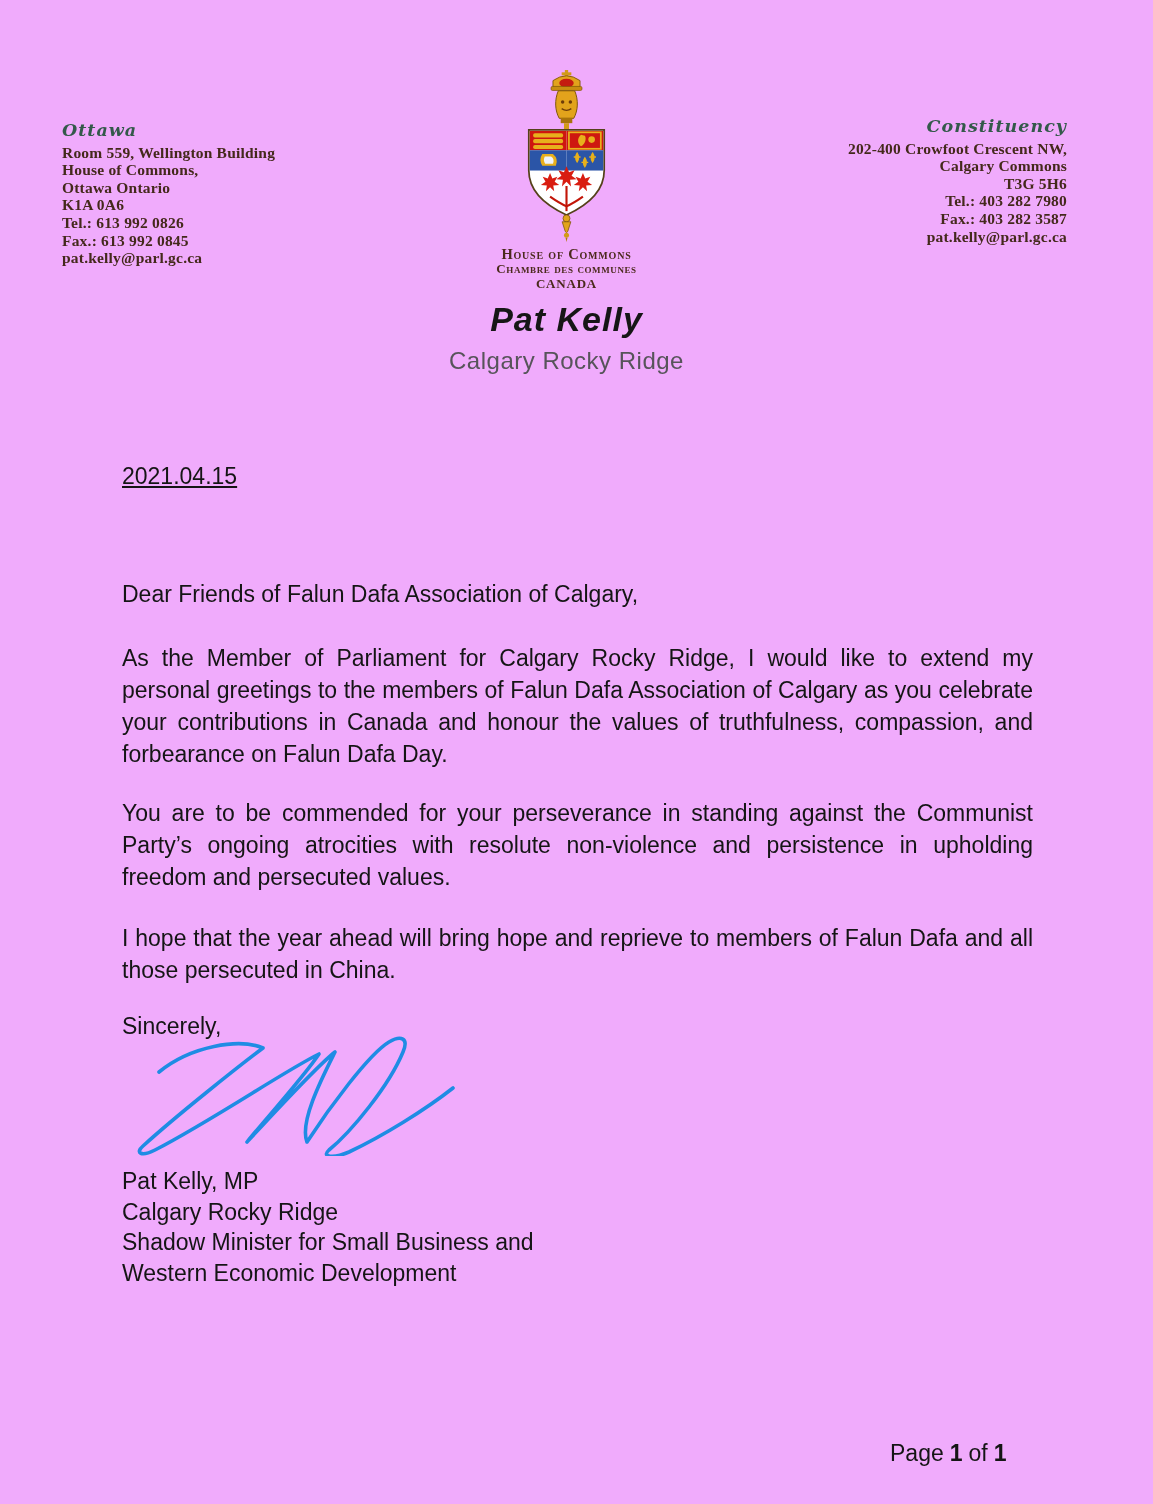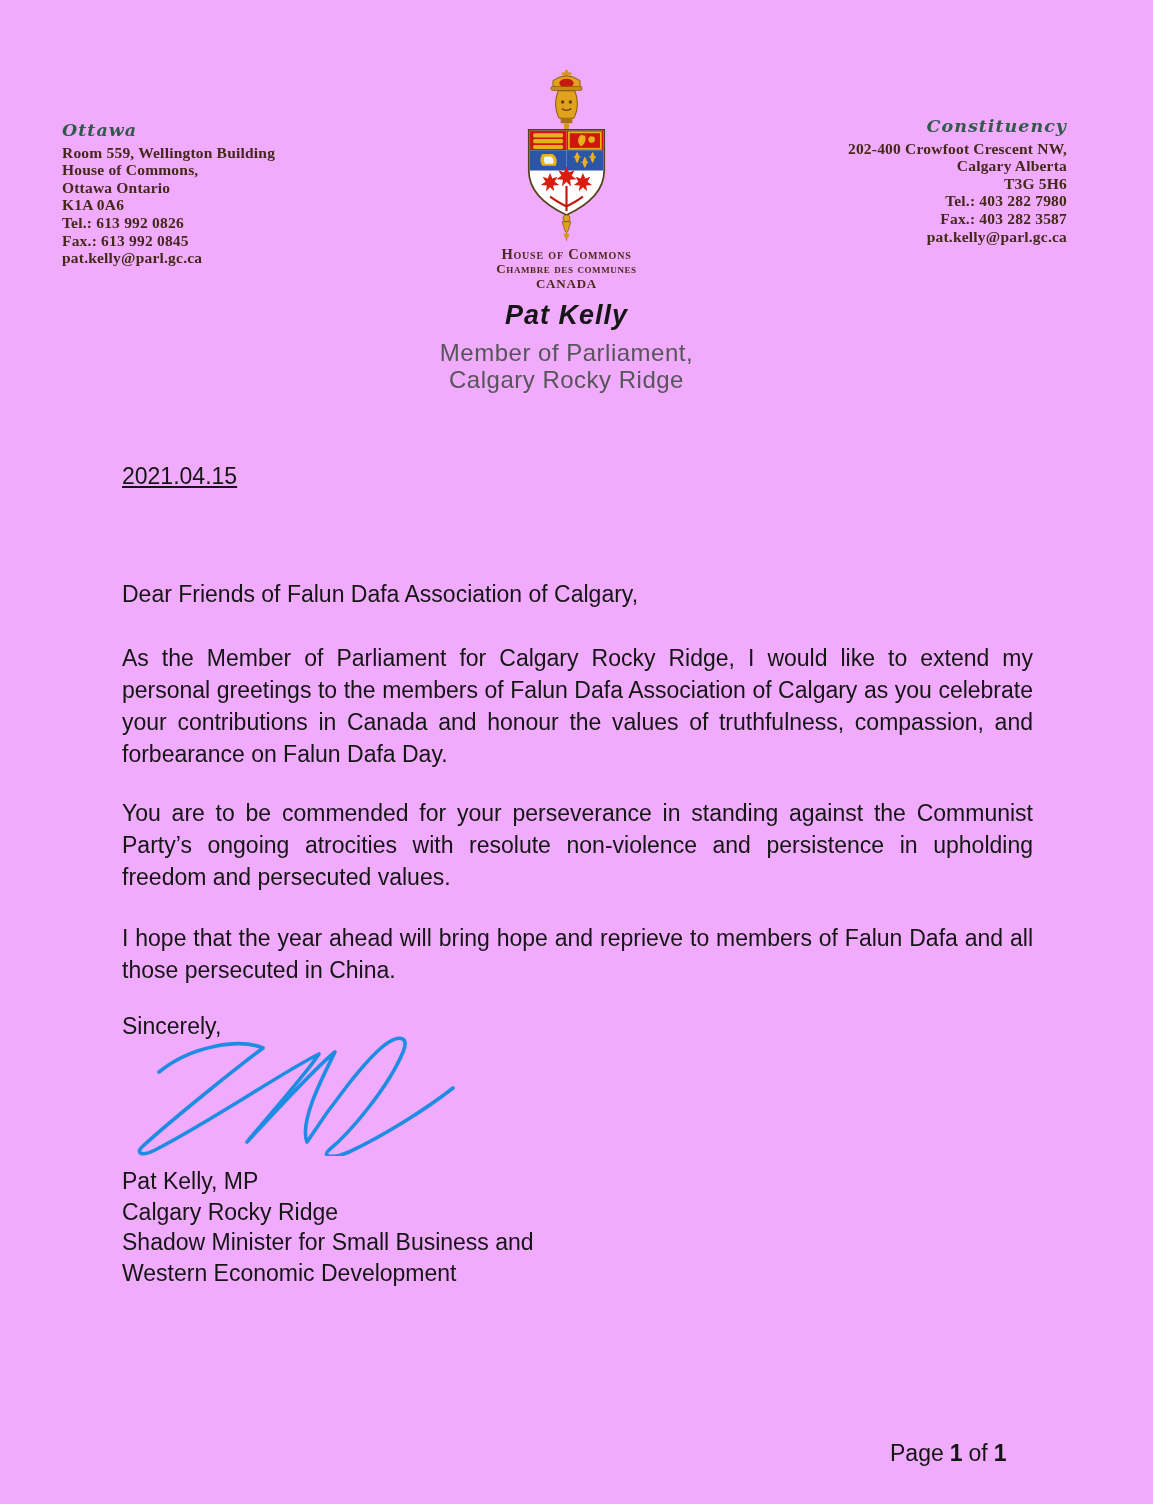--- a/index.html
+++ b/index.html
@@ -61,21 +61,21 @@
   .crest-caption .cap3 { font-size: 13px;   letter-spacing: 0.8px; line-height: 14.5px; }
 
   
   .member-block {
     position: absolute;
     left: 0; right: 20px;
     top: 300px;
     text-align: center;
   }
   .member-name {
-    font-size: 27px;
+    font-size: 34px;
     font-weight: bold;
     font-style: italic;
     color: #161616;
     letter-spacing: 1px;
     margin-bottom: 8px;
   }
   .member-sub {
     font-size: 24px;
     color: #57545a;
     line-height: 27px;
@@ -141,21 +141,21 @@
     <div>Ottawa Ontario</div>
     <div>K1A 0A6</div>
     <div>Tel.: 613 992 0826</div>
     <div>Fax.: 613 992 0845</div>
     <div>pat.kelly@parl.gc.ca</div>
   </div>
 
   <div class="office office-right">
     <div class="script-title">Constituency</div>
     <div>202-400 Crowfoot Crescent NW,</div>
-    <div>Calgary Alberta</div>
+    <div>Calgary Commons</div>
     <div>T3G 5H6</div>
     <div>Tel.: 403 282 7980</div>
     <div>Fax.: 403 282 3587</div>
     <div>pat.kelly@parl.gc.ca</div>
   </div>
 
   <div class="crest">
     <svg viewBox="0 0 90 180" preserveAspectRatio="xMidYMid meet" aria-hidden="true">
 
       <rect x="43.3" y="0" width="3.4" height="9" fill="#d29a18"></rect>
@@ -209,21 +209,20 @@
   </div>
 
   <div class="crest-caption">
     <div class="cap1">House of Commons</div>
     <div class="cap2">Chambre des communes</div>
     <div class="cap3">CANADA</div>
   </div>
 
   <div class="member-block">
     <div class="member-name">Pat Kelly</div>
-    <div class="member-sub">Member of Parliament,</div>
     <div class="member-sub">Calgary Rocky Ridge</div>
   </div>
 
   <div class="letter-item date-line">2021.04.15</div>
   <div class="letter-item salutation-line">Dear Friends of Falun Dafa Association of Calgary,</div>
   <div class="letter-item para-1 justified">As the Member of Parliament for Calgary Rocky Ridge, I would like to extend my personal greetings to the members of Falun Dafa Association of Calgary as you celebrate your contributions in Canada and honour the values of truthfulness, compassion, and forbearance on Falun Dafa Day.</div>
   <div class="letter-item para-2 justified">You are to be commended for your perseverance in standing against the Communist Party’s ongoing atrocities with resolute non-violence and persistence in upholding freedom and persecuted values.</div>
   <div class="letter-item para-3 justified">I hope that the year ahead will bring hope and reprieve to members of Falun Dafa and all those persecuted in China.</div>
   <div class="letter-item closing-line">Sincerely,</div>
 

